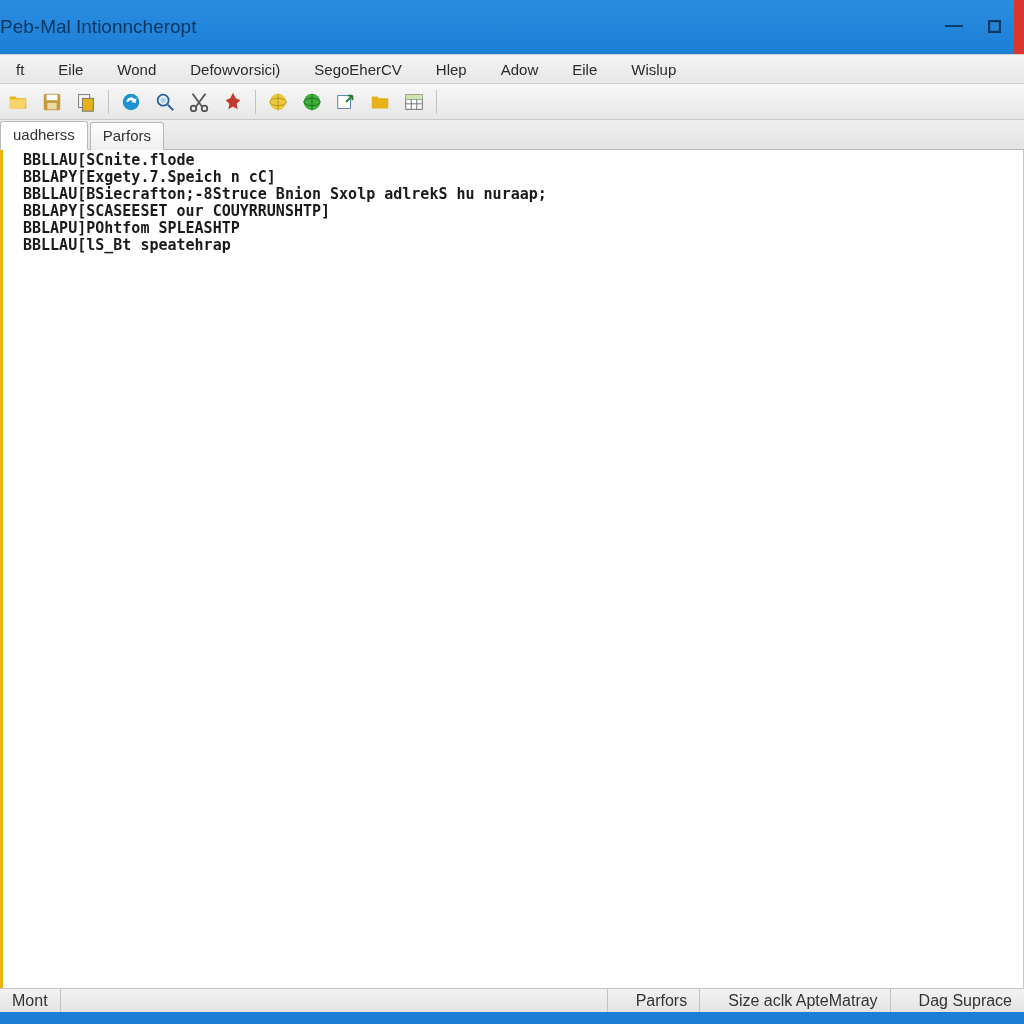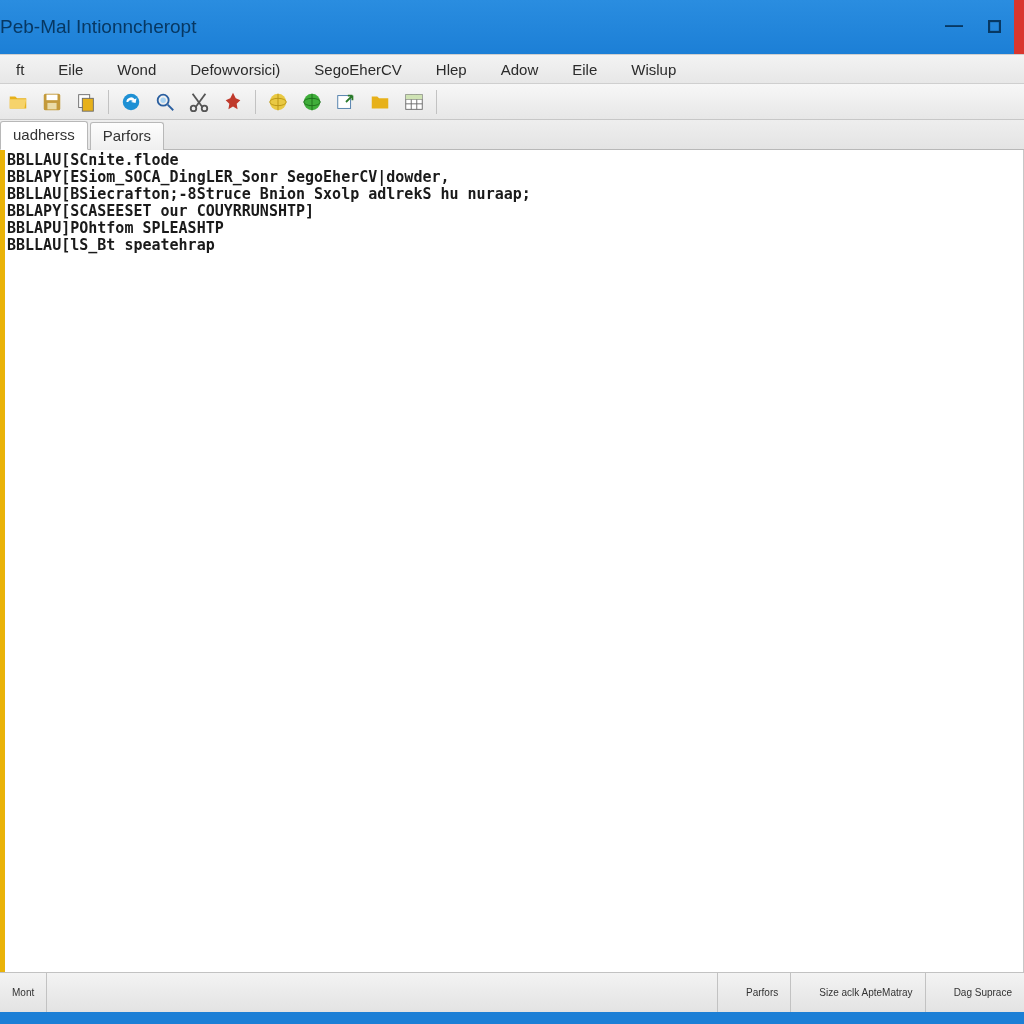--- a/index.html
+++ b/index.html
@@ -101,40 +101,40 @@
   }
   .tabstrip .tab.active {
     background: #ffffff;
     border-bottom: 1px solid #ffffff;
   }
 
   
   .editor {
     flex: 1;
     background: #ffffff;
-    border-left: 5px solid #eab308;
+    border-left: 3px solid #eab308;
     border-right: 1px solid #c7c7c7;
     font-family: "DejaVu Sans Mono", "Consolas", monospace;
     font-size: 15px;
     line-height: 17px;
     color: #1a1a1a;
-    padding: 2px 2px;
+    padding: 2px 20px;
     overflow: hidden;
     font-weight: 600;
   }
   .editor .line { white-space: pre; }
 
   
   .statusbar {
-    height: 40px;
+    height: 24px;
     background: linear-gradient(to bottom, #f3f3f3, #e3e3e3);
     border-top: 1px solid #c2c2c2;
     display: flex;
     align-items: center;
-    font-size: 10px;
+    font-size: 16px;
     color: #333;
     text-align: right;
   }
   .statusbar .panel {
     padding: 0 12px;
     border-right: 1px solid #c2c2c2;
     height: 100%;
     display: flex;
     align-items: center;
   }
@@ -264,21 +264,21 @@
   <div class="sep"></div>
 </div>
 
 <div class="tabstrip">
   <div class="tab active">uadherss</div>
   <div class="tab">Parfors</div>
 </div>
 
 <div class="editor">
   <div class="line">BBLLAU[SCnite.flode</div>
-  <div class="line">BBLAPY[ESiom_SOCA_DingLER_Sonr SegoEherCV|dowder,</div>
+  <div class="line">BBLAPY[Exgety.7.Speich n cC]</div>
   <div class="line">BBLLAU[BSiecrafton;-8Struce Bnion Sxolp adlrekS hu nuraap;</div>
   <div class="line">BBLAPY[SCASEESET our COUYRRUNSHTP]</div>
   <div class="line">BBLAPU]POhtfom SPLEASHTP</div>
   <div class="line">BBLLAU[lS_Bt speatehrap</div>
 </div>
 
 <div class="statusbar">
   <div class="panel">Mont</div>
   <div class="spacer"></div>
   <div class="panel right">Parfors</div>

